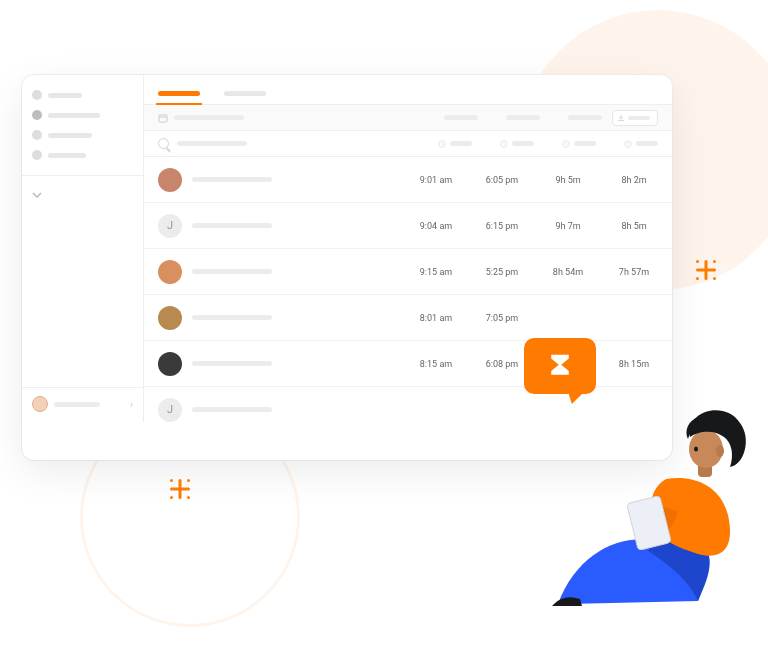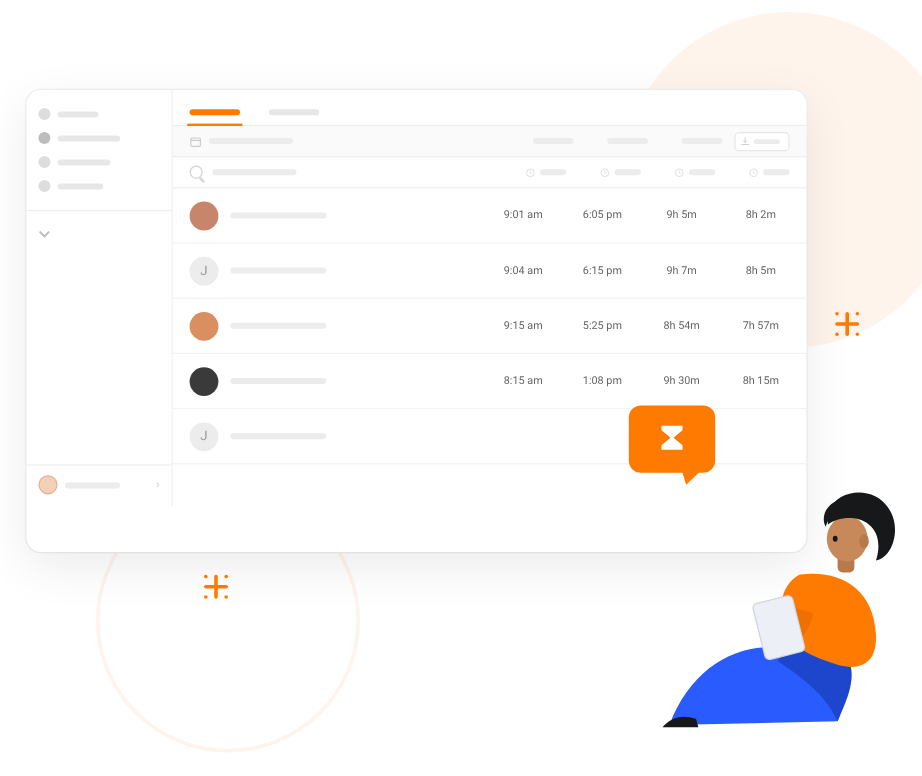--- a/index.html
+++ b/index.html
@@ -229,27 +229,39 @@
                 <div class="ph" style="width: 80px;"></div>
               </div>
               <div class="timecells">
                 <span>9:15 am</span>
                 <span>5:25 pm</span>
                 <span>8h 54m</span>
                 <span>7h 57m</span>
               </div>
             </div>
             <div class="row">
+              <div class="avatar" style="background: rgb(184, 138, 80);"></div>
+              <div class="namecol">
+                <div class="ph" style="width: 80px;"></div>
+              </div>
+              <div class="timecells">
+                <span>8:01 am</span>
+                <span>7:05 pm</span>
+                <span></span>
+                <span></span>
+              </div>
+            </div>
+            <div class="row">
               <div class="avatar" style="background: rgb(58, 58, 58);"></div>
               <div class="namecol">
                 <div class="ph" style="width: 80px;"></div>
               </div>
               <div class="timecells">
                 <span>8:15 am</span>
-                <span>1:08 pm</span>
+                <span>6:08 pm</span>
                 <span>9h 30m</span>
                 <span>8h 15m</span>
               </div>
             </div>
             <div class="row">
               <div class="avatar" style="background: rgb(236, 236, 236); color: rgb(154, 154, 154);">J</div>
               <div class="namecol">
                 <div class="ph" style="width: 80px;"></div>
               </div>
             </div>

